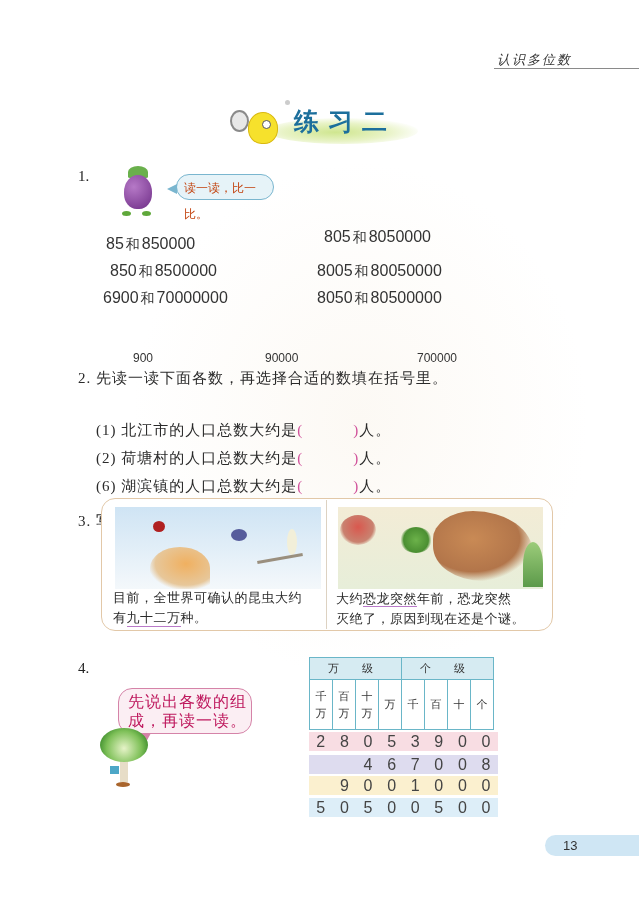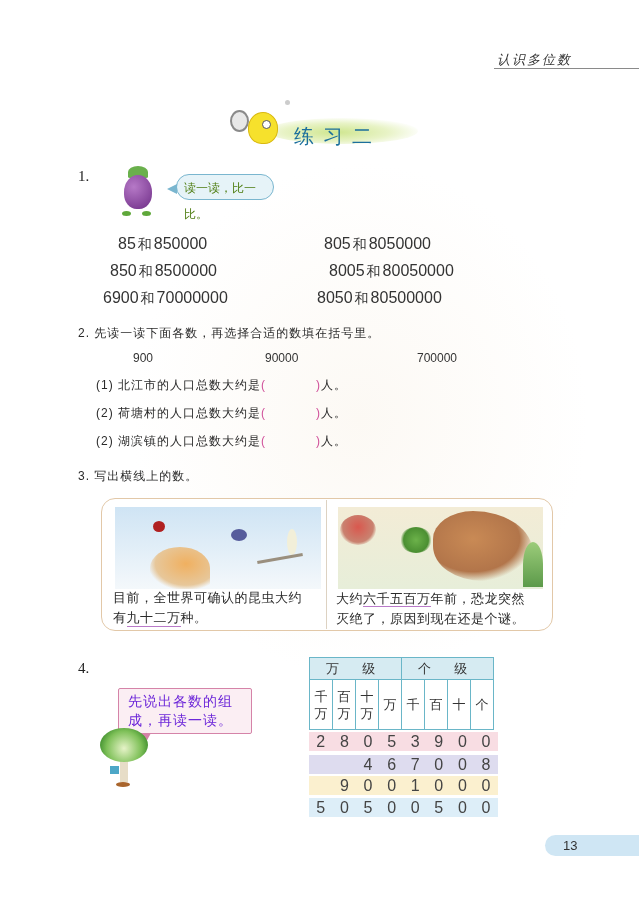--- a/index.html
+++ b/index.html
@@ -37,56 +37,56 @@
     border-radius:50%; border:1px solid #555;
   }
   .ex-banner .racket {
     position:absolute; left:2px; top:12px; width:15px; height:18px; border:2px solid #8a8a8a;
     border-radius:50%; background:#e8e8e8;
   }
   .ex-banner .ball {
     position:absolute; left:57px; top:2px; width:5px; height:5px; border-radius:50%; background:#ccc;
   }
   .ex-banner .title {
-    position:absolute; left:66px; top:25px; font-size:20px; letter-spacing:9px;
-    color:#1c6f9c; font-family:"DejaVu Sans", sans-serif; font-weight:normal;
+    position:absolute; left:66px; top:7px; font-size:25px; letter-spacing:9px;
+    color:#1c6f9c; font-family:"DejaVu Sans", sans-serif; font-weight:bold;
   }
   .qnum { position:absolute; font-size:15px; font-family:"Liberation Serif", serif; color:#222; }
   .eggplant { position:absolute; left:118px; top:163px; width:45px; height:60px; }
   .eggplant .body {
     position:absolute; left:6px; top:12px; width:28px; height:34px;
     background: radial-gradient(circle at 35% 35%, #b679c7, #6e2d86);
     border-radius:50% 50% 45% 45%;
   }
   .eggplant .cap {
     position:absolute; left:10px; top:3px; width:20px; height:12px; background:#6ab04c;
     border-radius:50% 50% 10% 10%;
   }
   .eggplant .foot1, .eggplant .foot2 {
     position:absolute; top:48px; width:9px; height:5px; background:#5fa83a; border-radius:50%;
   }
   .eggplant .foot1 { left:4px; } .eggplant .foot2 { left:24px; }
   .bubble-blue {
     position:absolute; left:176px; top:174px; width:98px; height:26px;
     border:1.5px solid #7ab6cf; background:#e6f3f8; border-radius:13px;
     font-size:12px; line-height:26px; padding-left:7px; box-sizing:border-box;
-    font-family:"DejaVu Sans", sans-serif; color:#4d7c0f;
+    font-family:"DejaVu Sans", sans-serif; color:#c2410c;
   }
   .bubble-blue::before {
     content:""; position:absolute; left:-10px; top:9px; width:0; height:0;
     border-top:5px solid transparent; border-bottom:5px solid transparent; border-right:10px solid #7ab6cf;
   }
   .pair {
     position:absolute; font-size:16px; font-family:"Liberation Sans", sans-serif; color:#333;
     white-space:nowrap;
   }
   .pair .he { font-family:"DejaVu Sans", sans-serif; font-size:14px; margin:0 2px; }
   .q-text {
-    position:absolute; font-size:12px; font-family:Liberation Sans, sans-serif; color:#2a2a2a;
-    letter-spacing:1px; white-space:nowrap;
+    position:absolute; font-size:15px; font-family:Liberation Serif, serif; color:#2a2a2a;
+    letter-spacing:1px; white-space:nowrap;margin-top:44px;
   }
   .opt { position:absolute; font-size:12px; font-family:"Liberation Sans", sans-serif; color:#333; }
   .paren { color:#d0509a; }
   .panel {
     position:absolute; left:101px; top:498px; width:452px; height:133px;
     border:1.5px solid #e2c8a8; border-radius:14px; background:#fff; box-sizing:border-box;
   }
   .panel-divider {
     position:absolute; left:326px; top:500px; width:1px; height:129px; background:#ddd2c2;
   }
@@ -125,40 +125,40 @@
     border-radius:50%;
   }
   .grass { position:absolute; left:185px; top:35px; width:20px; height:45px; background: linear-gradient(#9ccc7a, #5c9a4a); border-radius:50% 50% 0 0; }
   .caption {
     position:absolute; font-size:13px; line-height:20px; font-family:"DejaVu Sans", sans-serif;
     color:#2a2a2a; white-space:nowrap; letter-spacing:0.5px;
   }
   .ul { border-bottom:1.5px solid #b97ac9; }
   .bubble-pink {
     position:absolute; left:118px; top:688px; width:134px; height:46px;
-    border:1.5px solid #d583a8; background:#fbeef3; border-radius:2px; box-sizing:border-box;
-    font-size:14px; line-height:19px; padding:3px 0 0 9px;
-    font-family:"DejaVu Sans", sans-serif; color:#6d28d9; letter-spacing:1px;
+    border:1.5px solid #d583a8; background:#fbeef3; border-radius:14px; box-sizing:border-box;
+    font-size:16px; line-height:19px; padding:3px 0 0 9px;
+    font-family:"DejaVu Sans", sans-serif; color:#be185d; letter-spacing:1px;
   }
   .bubble-pink::after {
     content:""; position:absolute; left:22px; bottom:-11px; width:0; height:0;
     border-left:4px solid transparent; border-right:6px solid transparent; border-top:11px solid #d583a8;
   }
   .cabbage { position:absolute; left:100px; top:728px; width:50px; height:60px; }
   .cabbage .leaf {
     position:absolute; left:0; top:0; width:48px; height:34px;
     background: radial-gradient(circle at 50% 60%, #e6f3c8, #7ec058 55%, #4e9a38 75%);
     border-radius:50%;
   }
   .cabbage .stem { position:absolute; left:20px; top:30px; width:8px; height:24px; background:#e7ddc7; }
   .cabbage .book { position:absolute; left:10px; top:38px; width:9px; height:8px; background:#4da7c7; }
   .cabbage .feet { position:absolute; left:16px; top:54px; width:14px; height:5px; background:#a9652c; border-radius:50%; }
   table.place {
     position:absolute; left:309px; top:657px; border-collapse:collapse;
-    font-family:Liberation Serif, serif; font-size:13px; color:#333;
+    font-family:Liberation Sans, sans-serif; font-size:11px; color:#333;
   }
   table.place td { border:1.5px solid #6ab6c8; text-align:center; padding:0; }
   table.place tr.grp td { background:#d6ebf2; height:21px; letter-spacing:10px; }
   table.place tr.pl td { height:49px; width:22px; line-height:17px; background:#fff; }
   .digits {
     position:absolute; left:309px; font-size:16px; font-family:"Liberation Sans", sans-serif; color:#444;
     height:19px; width:189px; display:flex;
   }
   .digits span { width:23.6px; text-align:center; line-height:19px; }
   .page-num {
@@ -187,54 +187,54 @@
 
 <div class="qnum" style="left:78px;top:168px;">1.</div>
 <div class="eggplant">
   <div class="cap"></div>
     <div class="body"></div>
     <div class="foot1"></div>
     <div class="foot2"></div>
 </div>
 <div class="bubble-blue">读一读，比一比。</div>
 
-<div class="pair" style="left:118px;top:235px;text-align:right;">
+<div class="pair" style="left:106px;top:235px;text-align:right;">
   <span>85</span><span class="he">和</span><span>850000</span>
 </div>
 <div class="pair" style="left:110px;top:262px;">
   <span>850</span><span class="he">和</span><span>8500000</span>
 </div>
 <div class="pair" style="left:103px;top:289px;">
   <span>6900</span><span class="he">和</span><span>70000000</span>
 </div>
-<div class="pair" style="left:324px;top:235px;">
+<div class="pair" style="left:324px;top:228px;">
   <span>805</span><span class="he">和</span><span>8050000</span>
 </div>
-<div class="pair" style="left:317px;top:262px;margin-left:12px;">
+<div class="pair" style="left:317px;top:262px;">
   <span>8005</span><span class="he">和</span><span>80050000</span>
 </div>
 <div class="pair" style="left:317px;top:289px;">
   <span>8050</span><span class="he">和</span><span>80500000</span>
 </div>
 
 <div class="q-text" style="left:78px;top:325px;">
   <span>2.</span> <span>先读一读下面各数，再选择合适的数填在括号里。</span>
 </div>
 <div class="opt" style="left:133px;top:351px;">900</div>
 <div class="opt" style="left:265px;top:351px;">90000</div>
 <div class="opt" style="left:417px;top:351px;">700000</div>
 
 <div class="q-text" style="left:96px;top:377px;">
   <span>(1) 北江市的人口总数大约是</span><span class="paren">(</span><span style="display:inline-block;width:50px;"></span><span class="paren">)</span><span>人。</span>
 </div>
 <div class="q-text" style="left:96px;top:405px;">
   <span>(2) 荷塘村的人口总数大约是</span><span class="paren">(</span><span style="display:inline-block;width:50px;"></span><span class="paren">)</span><span>人。</span>
 </div>
 <div class="q-text" style="left:96px;top:433px;">
-  <span>(2) 湖滨镇的人口总数大约是</span><span class="paren">(</span><span style="display:inline-block;width:50px;"></span><span class="paren">)</span><span>人。</span>
+  <span>(6) 湖滨镇的人口总数大约是</span><span class="paren">(</span><span style="display:inline-block;width:50px;"></span><span class="paren">)</span><span>人。</span>
 </div>
 
 <div class="q-text" style="left:78px;top:468px;">
   <span>3.</span> <span>写出横线上的数。</span>
 </div>
 <div class="panel"></div>
 <div class="panel-divider"></div>
 
 <div class="img-insects">
   <div class="ladybug"></div>
@@ -248,21 +248,21 @@
   <div class="bush"></div>
   <div class="trex"></div>
   <div class="grass"></div>
 </div>
 
 <div class="caption" style="left:113px;top:589px;font-family:Liberation Mono, monospace;">
   <div>目前，全世界可确认的昆虫大约</div>
   <div><span>有</span><span class="ul">九十二万</span><span>种。</span></div>
 </div>
 <div class="caption" style="left:336px;top:589px;">
-  <div><span>大约</span><span class="ul">六千五百万</span><span>年前，恐龙突然</span></div>
+  <div><span>大约</span><span class="ul">恐龙突然</span><span>年前，恐龙突然</span></div>
   <div>灭绝了，原因到现在还是个谜。</div>
 </div>
 
 <div class="qnum" style="left:78px;top:660px;">4.</div>
 <div class="bubble-pink">
   <div>先说出各数的组</div>
   <div>成，再读一读。</div>
 </div>
 <div class="cabbage">
   <div class="stem"></div>

